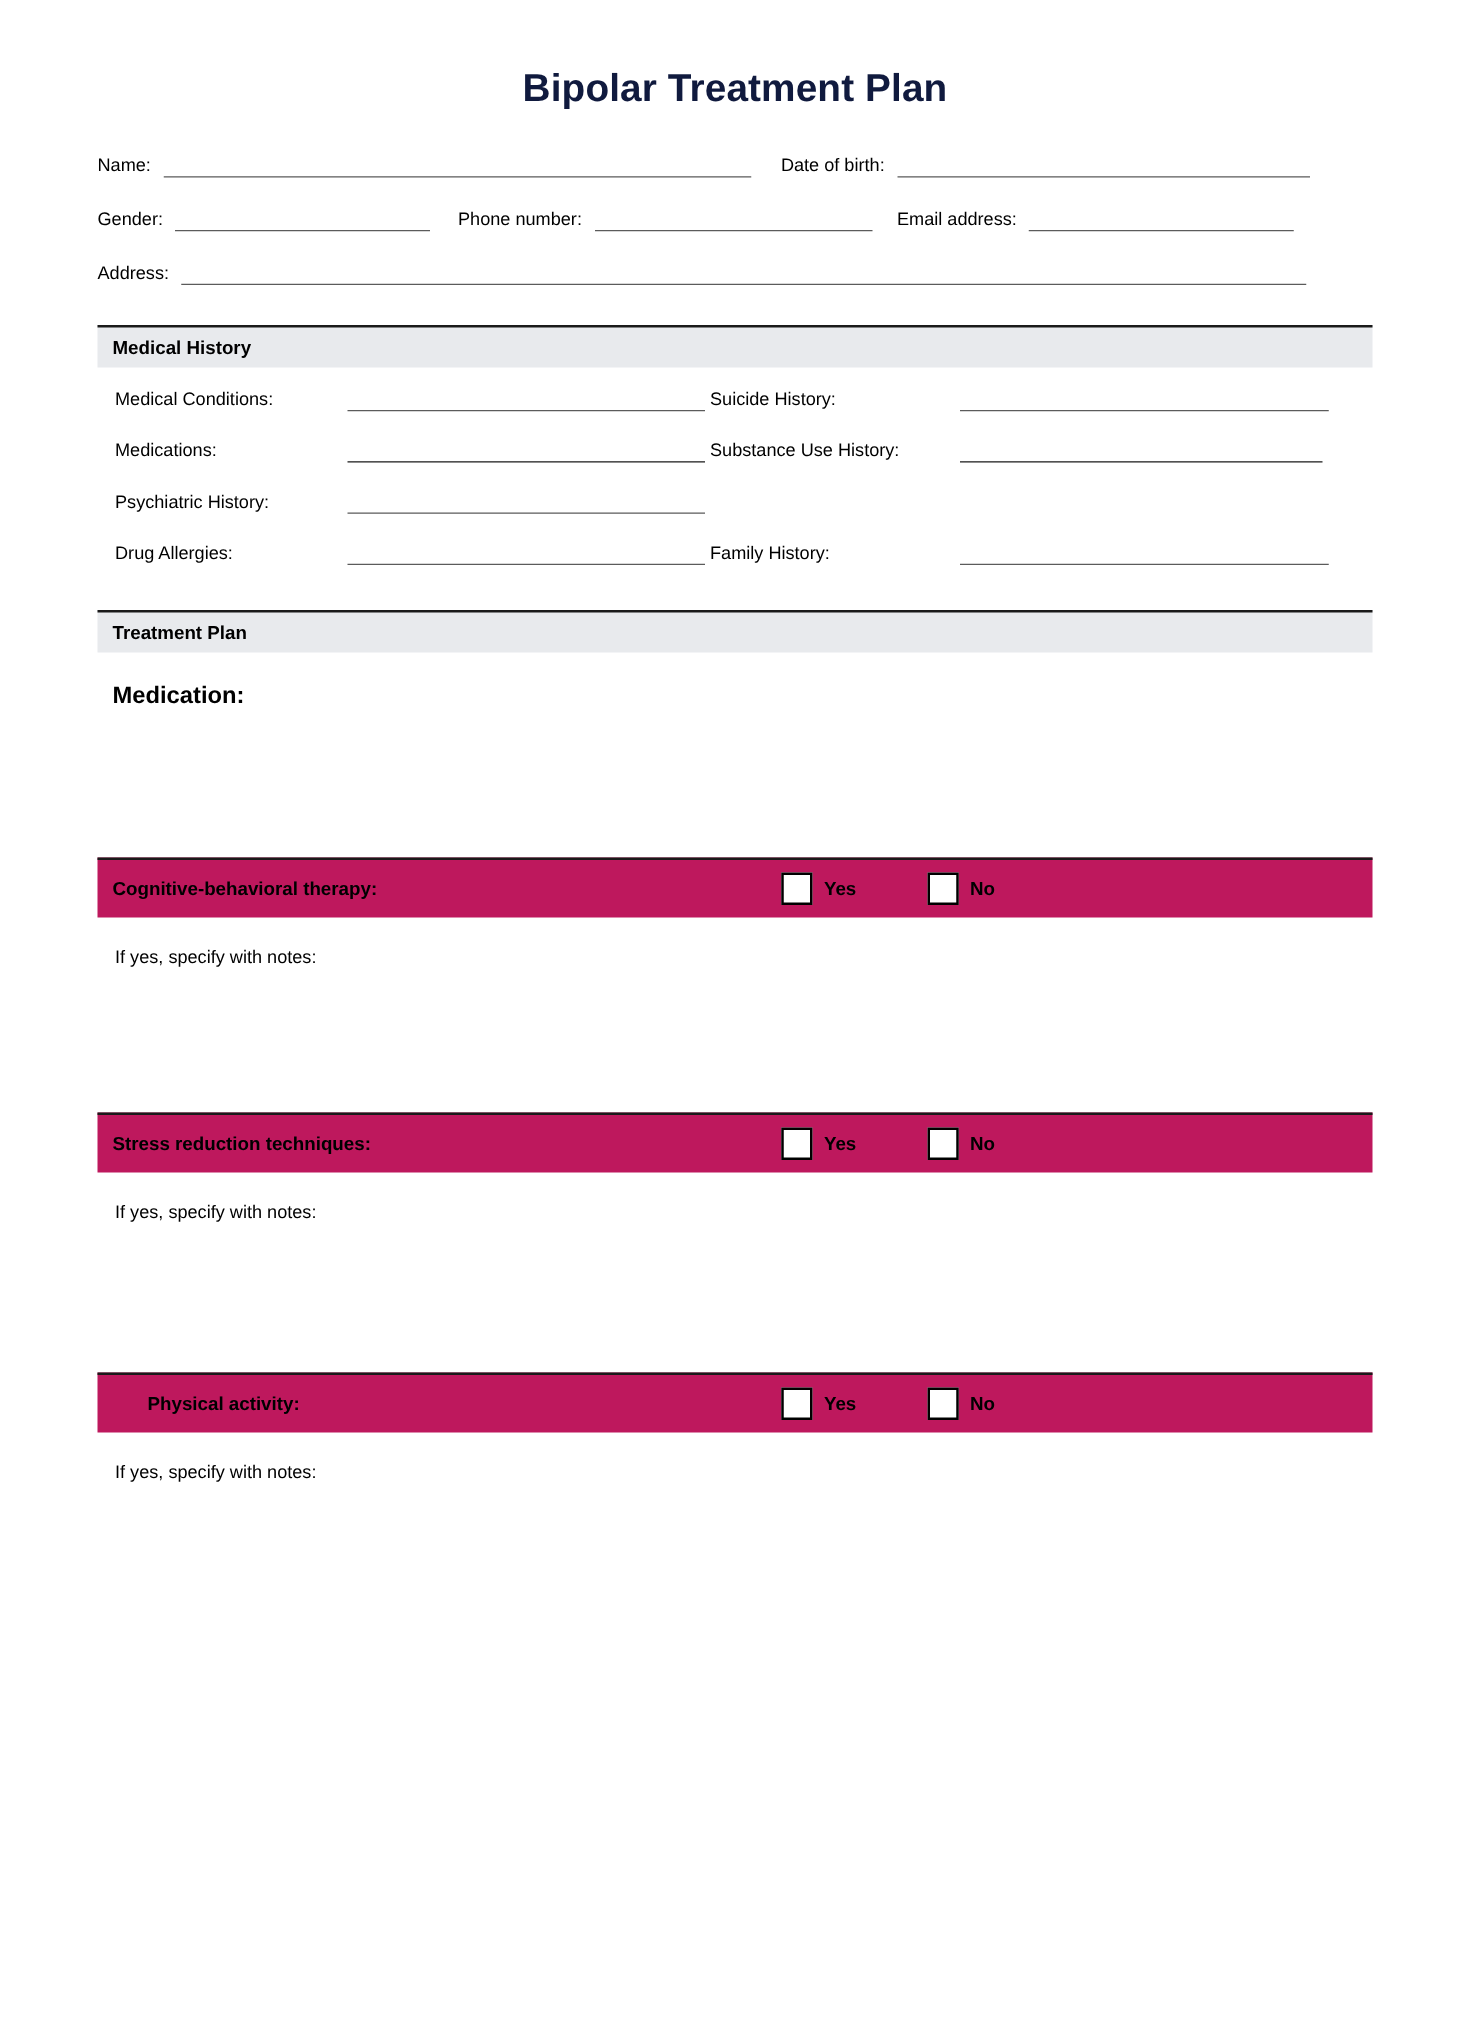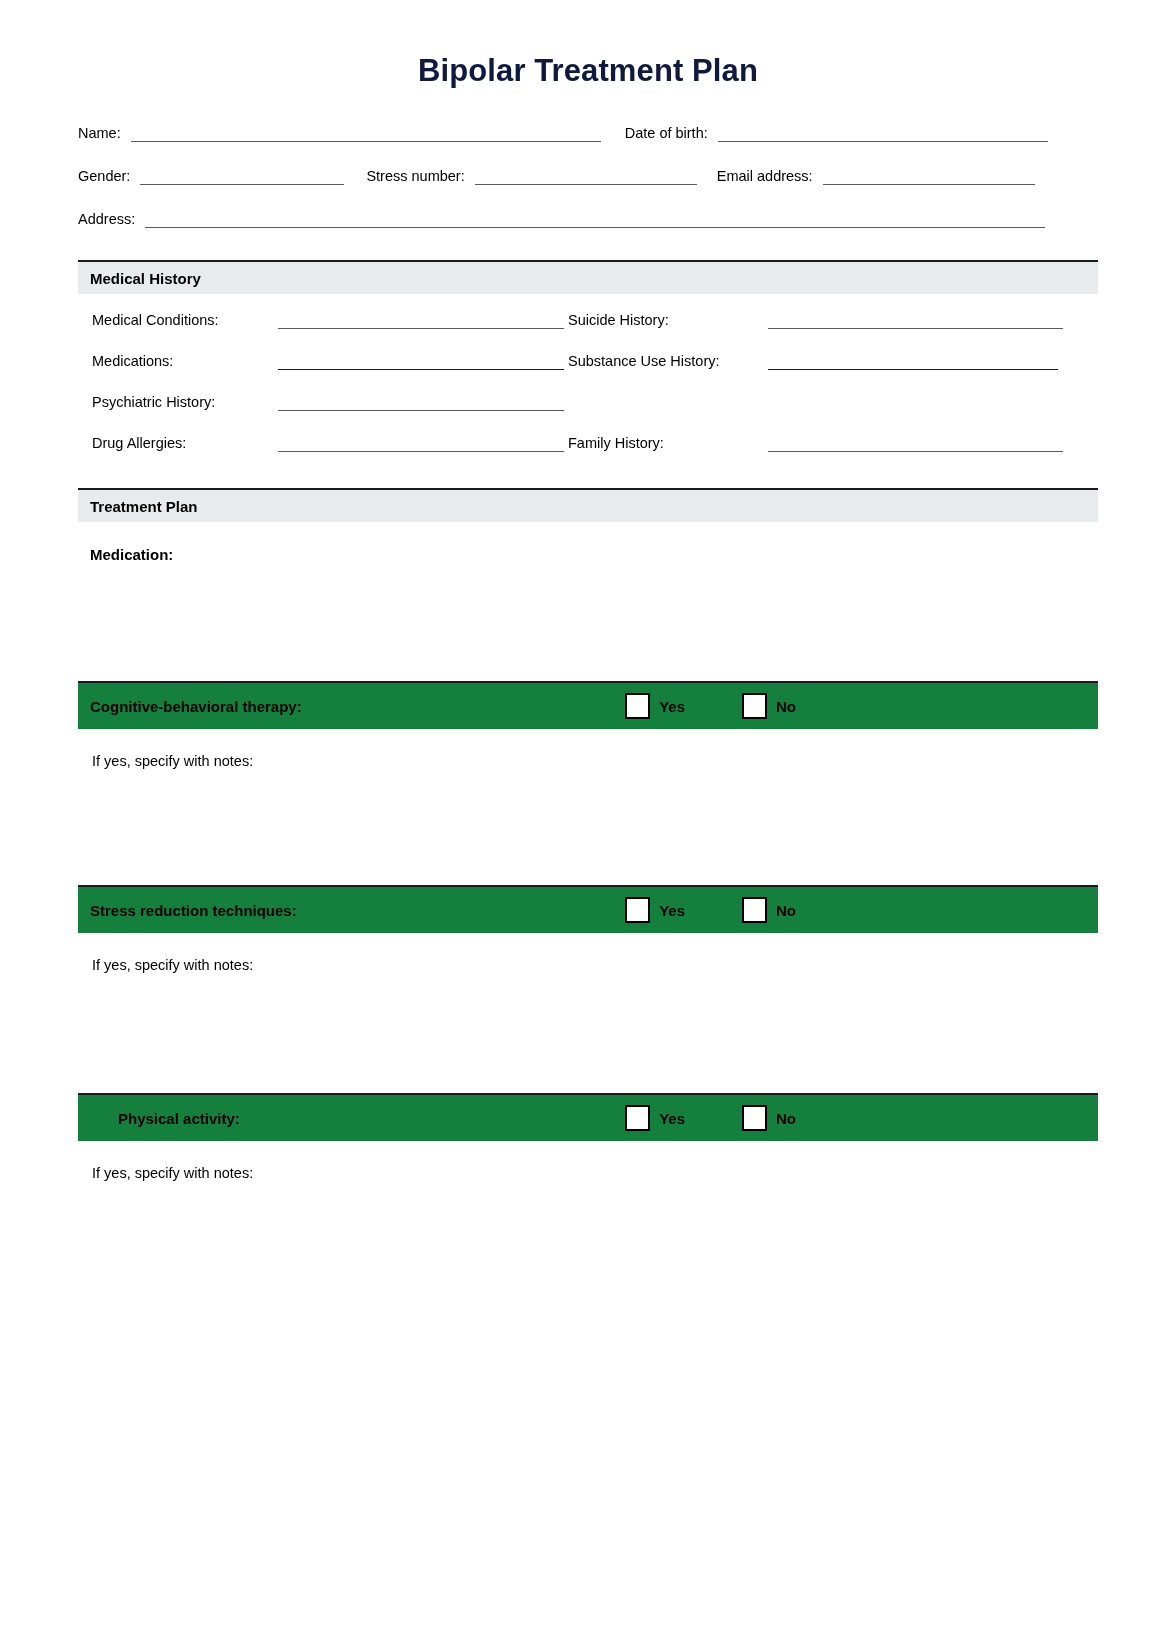--- a/index.html
+++ b/index.html
@@ -126,28 +126,28 @@
   }
   .mh-rule-r { width: 295px; }
   .mh-rule-r2 { width: 290px; }
   .mh-pad-r { width: 190px; flex: 0 0 190px; }
   .mh-pad-r2 { width: 190px; flex: 0 0 190px; }
 
   
   .medication-label {
     margin-top: 24px;
     padding-left: 12px;
-    font-size: 15px;
+    font-size: 19px;
     font-weight: bold;
   }
   .medication-space { height: 118px; }
 
   
   .therapy-bar {
-    background: #15803d;
+    background: #be185d;
     border-top: 2px solid #1a1a1a;
     height: 48px;
     display: flex;
     align-items: center;
     padding-left: 12px;
     box-sizing: border-box;
   }
   .therapy-label {
     font-size: 15px;
     font-weight: bold;
@@ -278,21 +278,21 @@
         <span class="rule w-dob"></span>
       </div>
     </div>
 
     <div class="info-row">
       <div class="info-field">
         <span class="info-label">Gender:</span>
         <span class="rule w-gender"></span>
       </div>
       <div class="info-field gap-2">
-        <span class="info-label">Stress number:</span>
+        <span class="info-label">Phone number:</span>
         <span class="rule w-phone"></span>
       </div>
       <div class="info-field gap-3">
         <span class="info-label">Email address:</span>
         <span class="rule w-email"></span>
       </div>
     </div>
 
     <div class="info-row">
       <div class="info-field">

